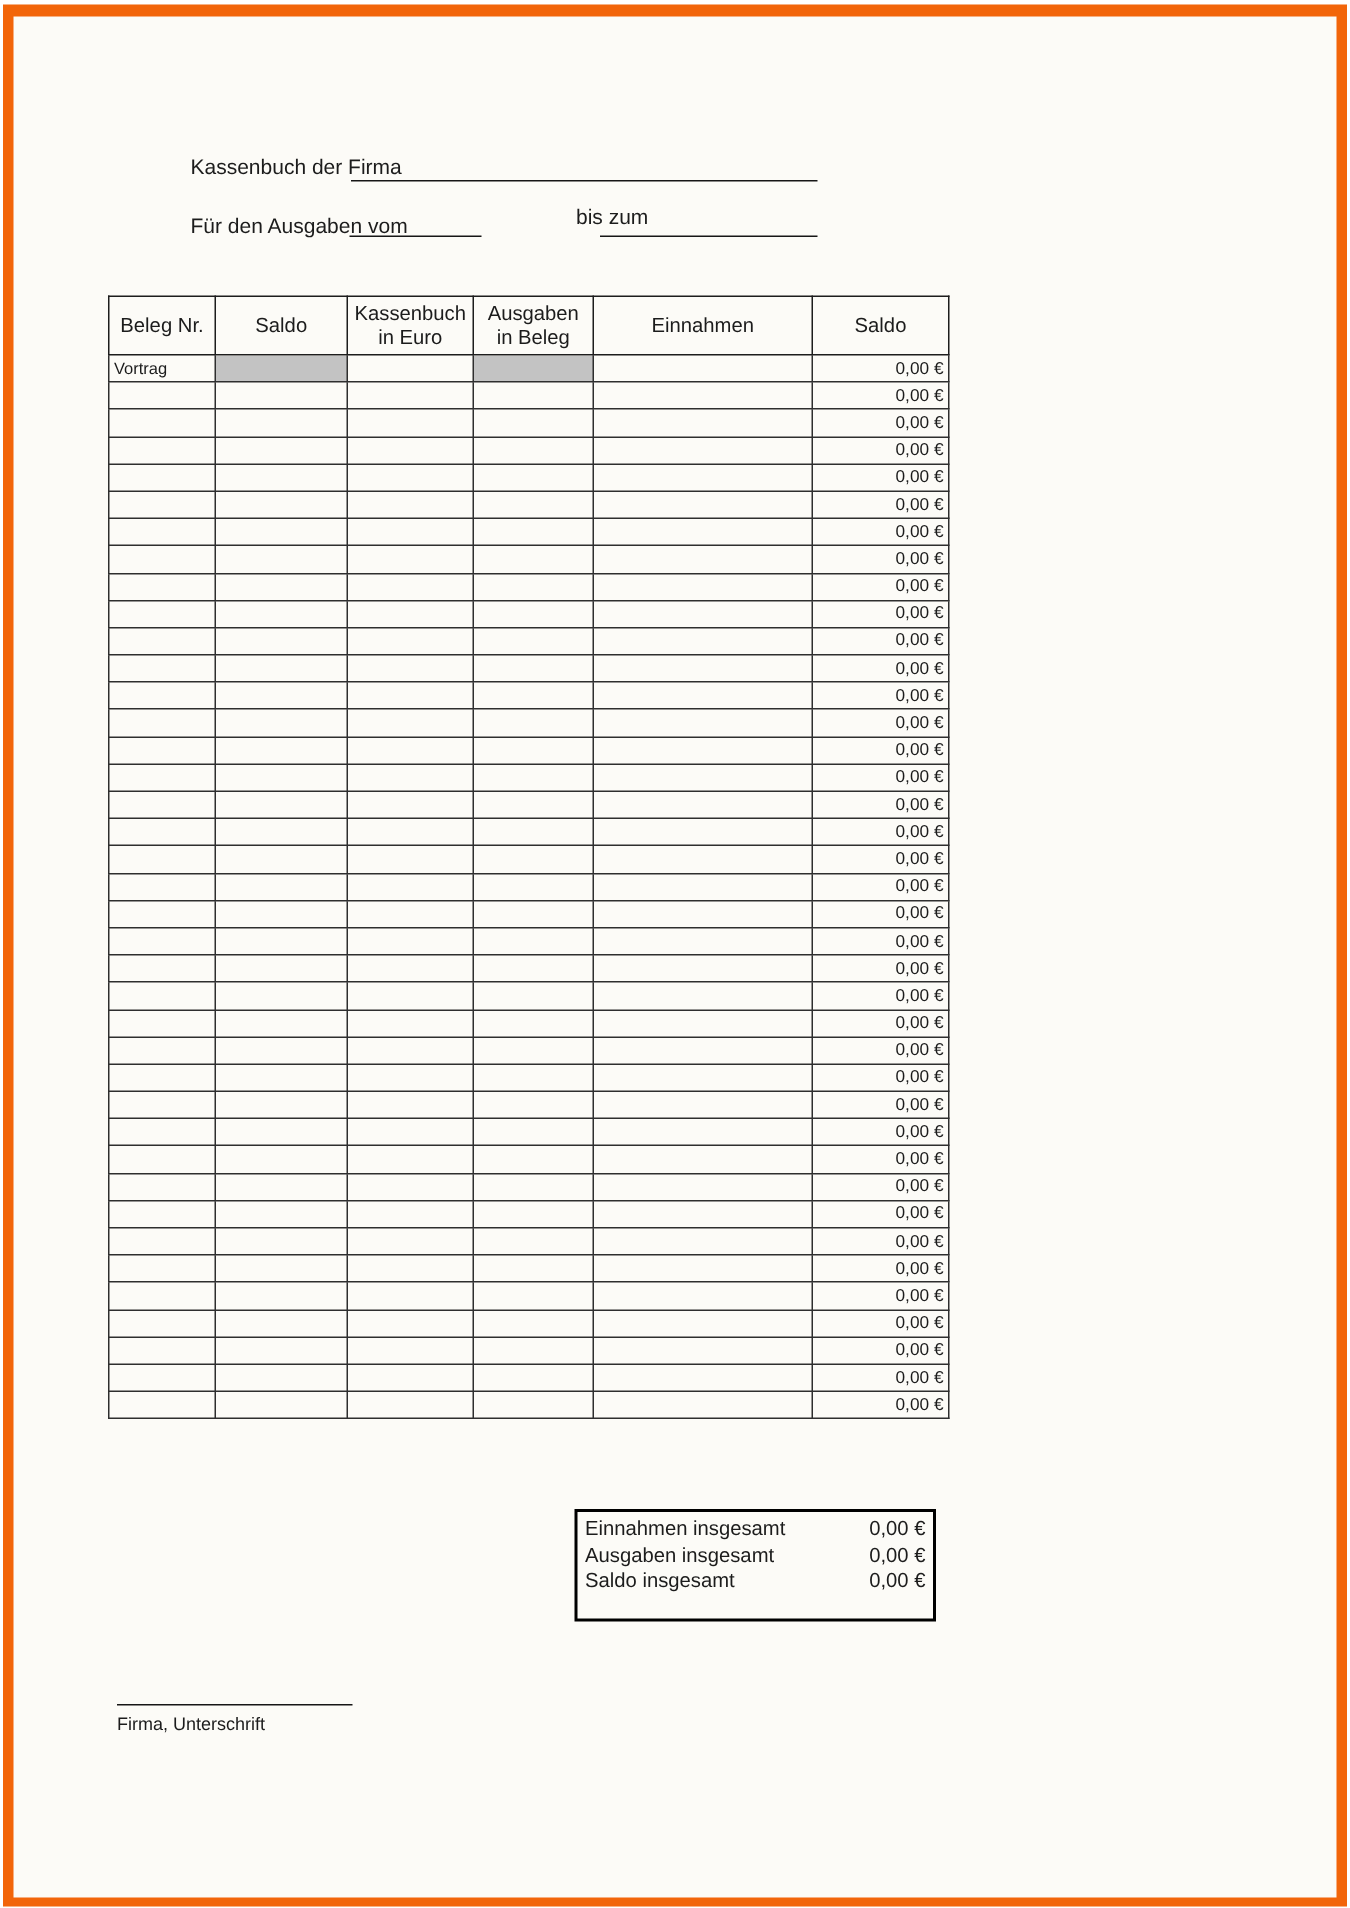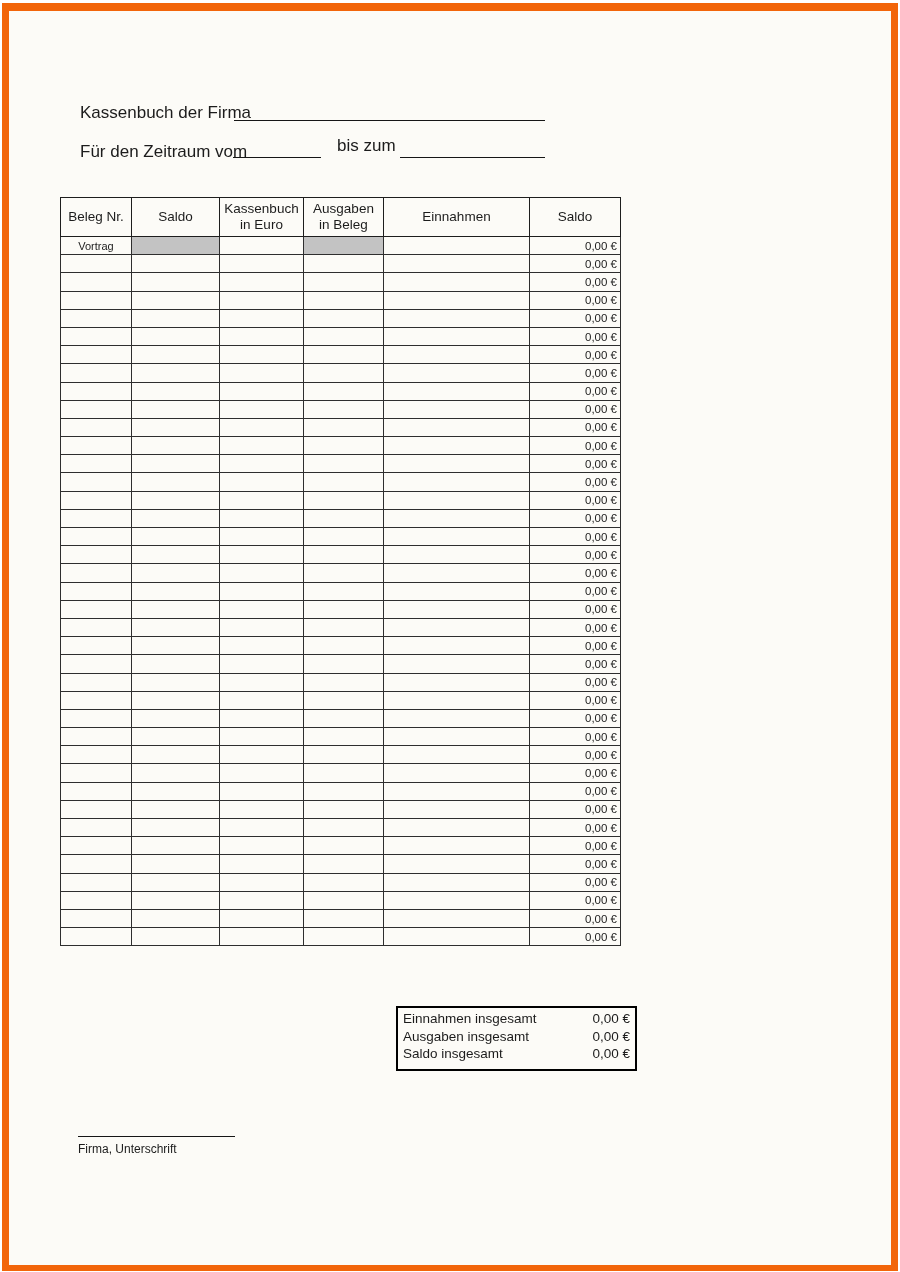--- a/index.html
+++ b/index.html
@@ -14,63 +14,63 @@
     width:900px;height:1272px;position:relative;overflow:hidden;
     background:#fff;color:var(--ink);
     font-family:"Liberation Sans", sans-serif;
   }
   .frame{
     position:absolute;left:2px;top:3px;width:896px;height:1268px;
     box-sizing:border-box;border-style:solid;border-color:var(--frame);
     border-width:8px 7px 6px 7px;background:var(--page-bg);
   }
   .abs{position:absolute;}
-  .headline{font-size:17px;white-space:nowrap;}
+  .headline{font-size:14px;white-space:nowrap;margin-left:47px;}
   .rule{position:absolute;height:0;border-bottom:1.5px solid #161616;}
   .title-rule{left:234px;top:120px;width:311px;}
   .from-rule{left:233px;top:157px;width:88px;}
   .to-rule{left:400px;top:157px;width:145px;}
 
   table.ledger{
-    position:absolute;left:60px;top:197px;width:560px;
+    position:absolute;left:72px;top:197px;width:560px;
     border-collapse:collapse;table-layout:fixed;
     background:transparent;
   }
   table.ledger th{
     border:1.4px solid #1d1d1d;font-weight:normal;font-size:13.5px;
     line-height:1.18;height:38px;padding:0 2px;text-align:center;vertical-align:middle;
   }
   table.ledger td{
     border:1px solid var(--grid);height:18.2px;box-sizing:border-box;
     padding:0 3px;font-size:11.5px;vertical-align:middle;overflow:hidden;white-space:nowrap;
   }
-  table.ledger td.beleg{font-size:11px;text-align:center;}
+  table.ledger td.beleg{font-size:11px;text-align:left;}
   table.ledger td.saldo{text-align:right;}
   table.ledger td.gray{background:var(--gray);}
   table.ledger{border:1.6px solid #161616;}
 
   .summary{
-    position:absolute;left:396px;top:1006px;width:241px;box-sizing:border-box;
-    border:2px solid #000;padding:2px 5px 6px 5px;background:transparent;
+    position:absolute;left:383px;top:1006px;width:241px;box-sizing:border-box;
+    border:2px solid #000;padding:2px 5px 16px 5px;background:transparent;
   }
   .srow{display:flex;justify-content:space-between;font-size:13.5px;line-height:17.5px;}
   .srow .val{font-size:13.5px;}
 
   .sig-rule{left:78px;top:1136px;width:157px;}
   .sig-label{left:78px;top:1142px;font-size:12px;}
 </style>
 </head>
 <body>
 
 <div class="frame"></div>
 
 <div class="abs headline" style="left:80px;top:103px;">Kassenbuch der Firma</div>
 <div class="rule title-rule"></div>
 
-<div class="abs headline" style="left:80px;top:142px;">Für den Zeitraum vom</div>
+<div class="abs headline" style="left:80px;top:142px;">Für den Ausgaben vom</div>
 <div class="rule from-rule"></div>
 <div class="abs headline" style="left:337px;top:136px;">bis zum</div>
 <div class="rule to-rule"></div>
 
 <table class="ledger">
   <colgroup>
     <col style="width:71px">
       <col style="width:88px">
       <col style="width:84px">
     <col style="width:80px">

